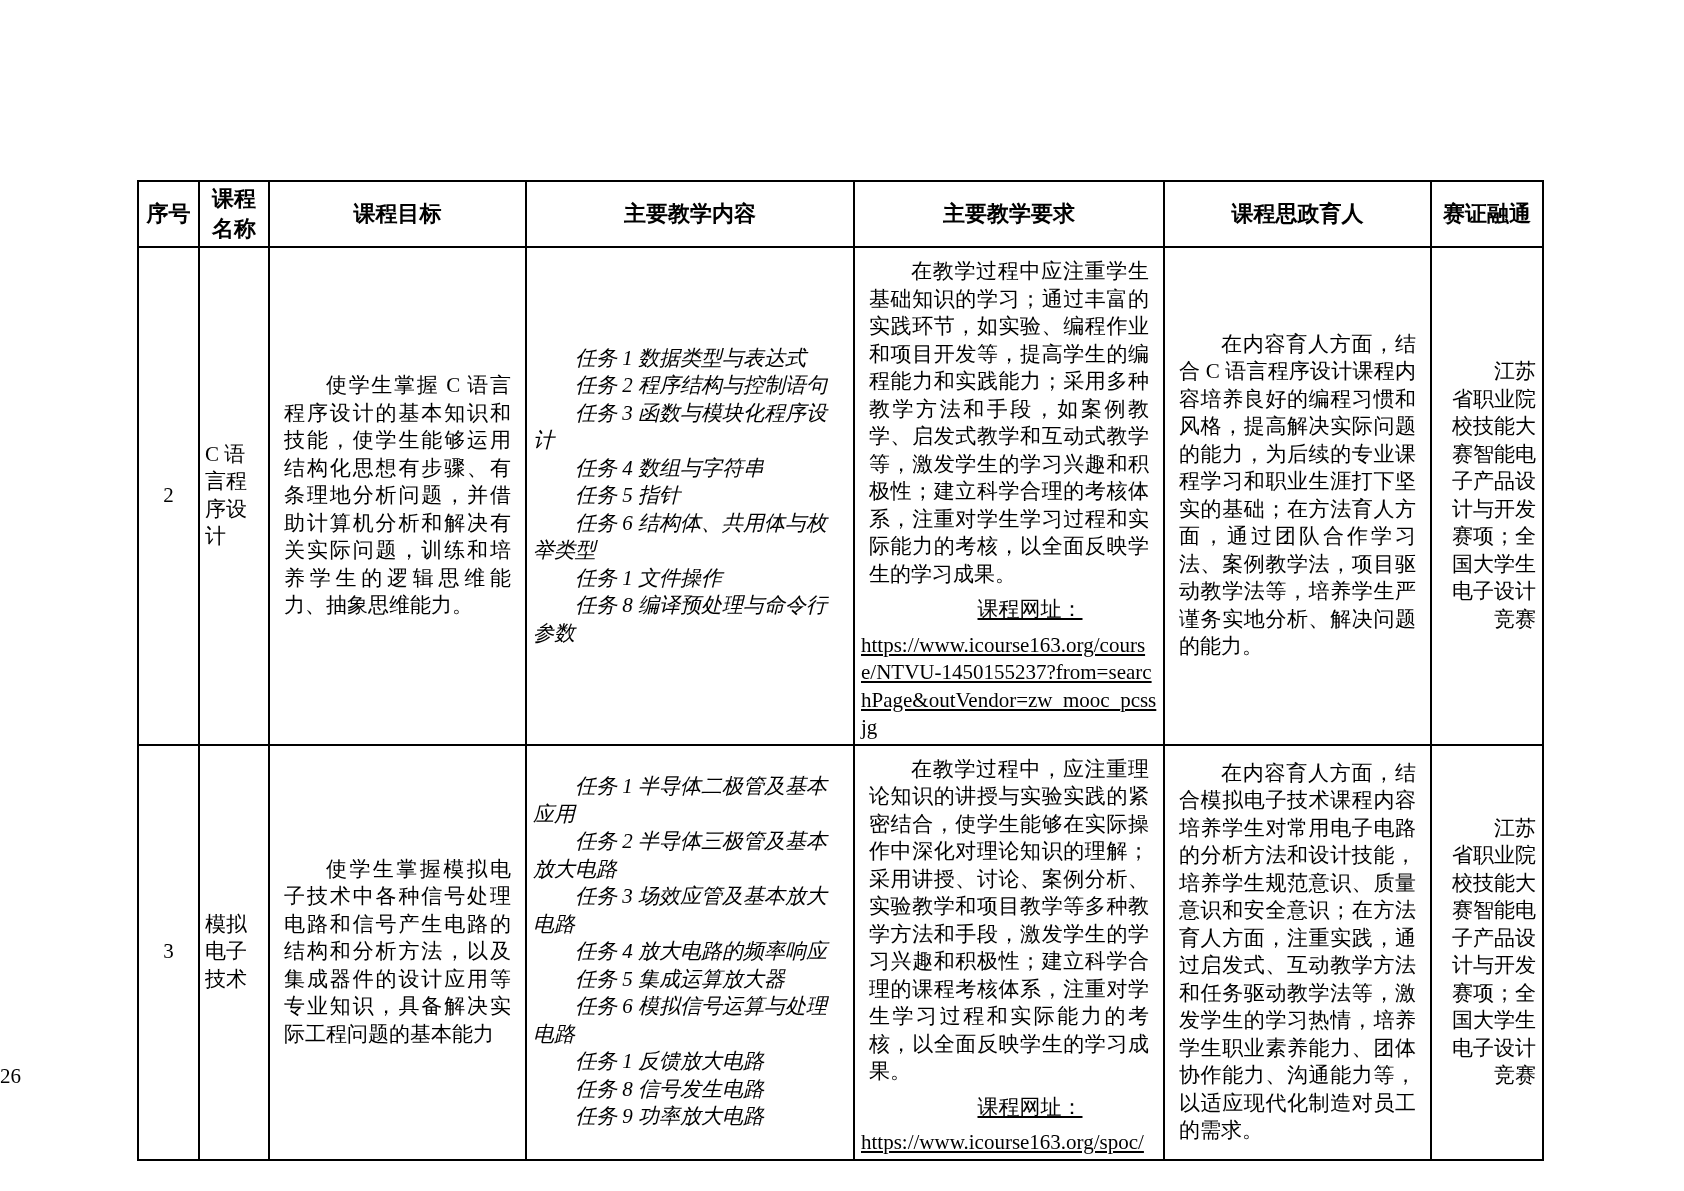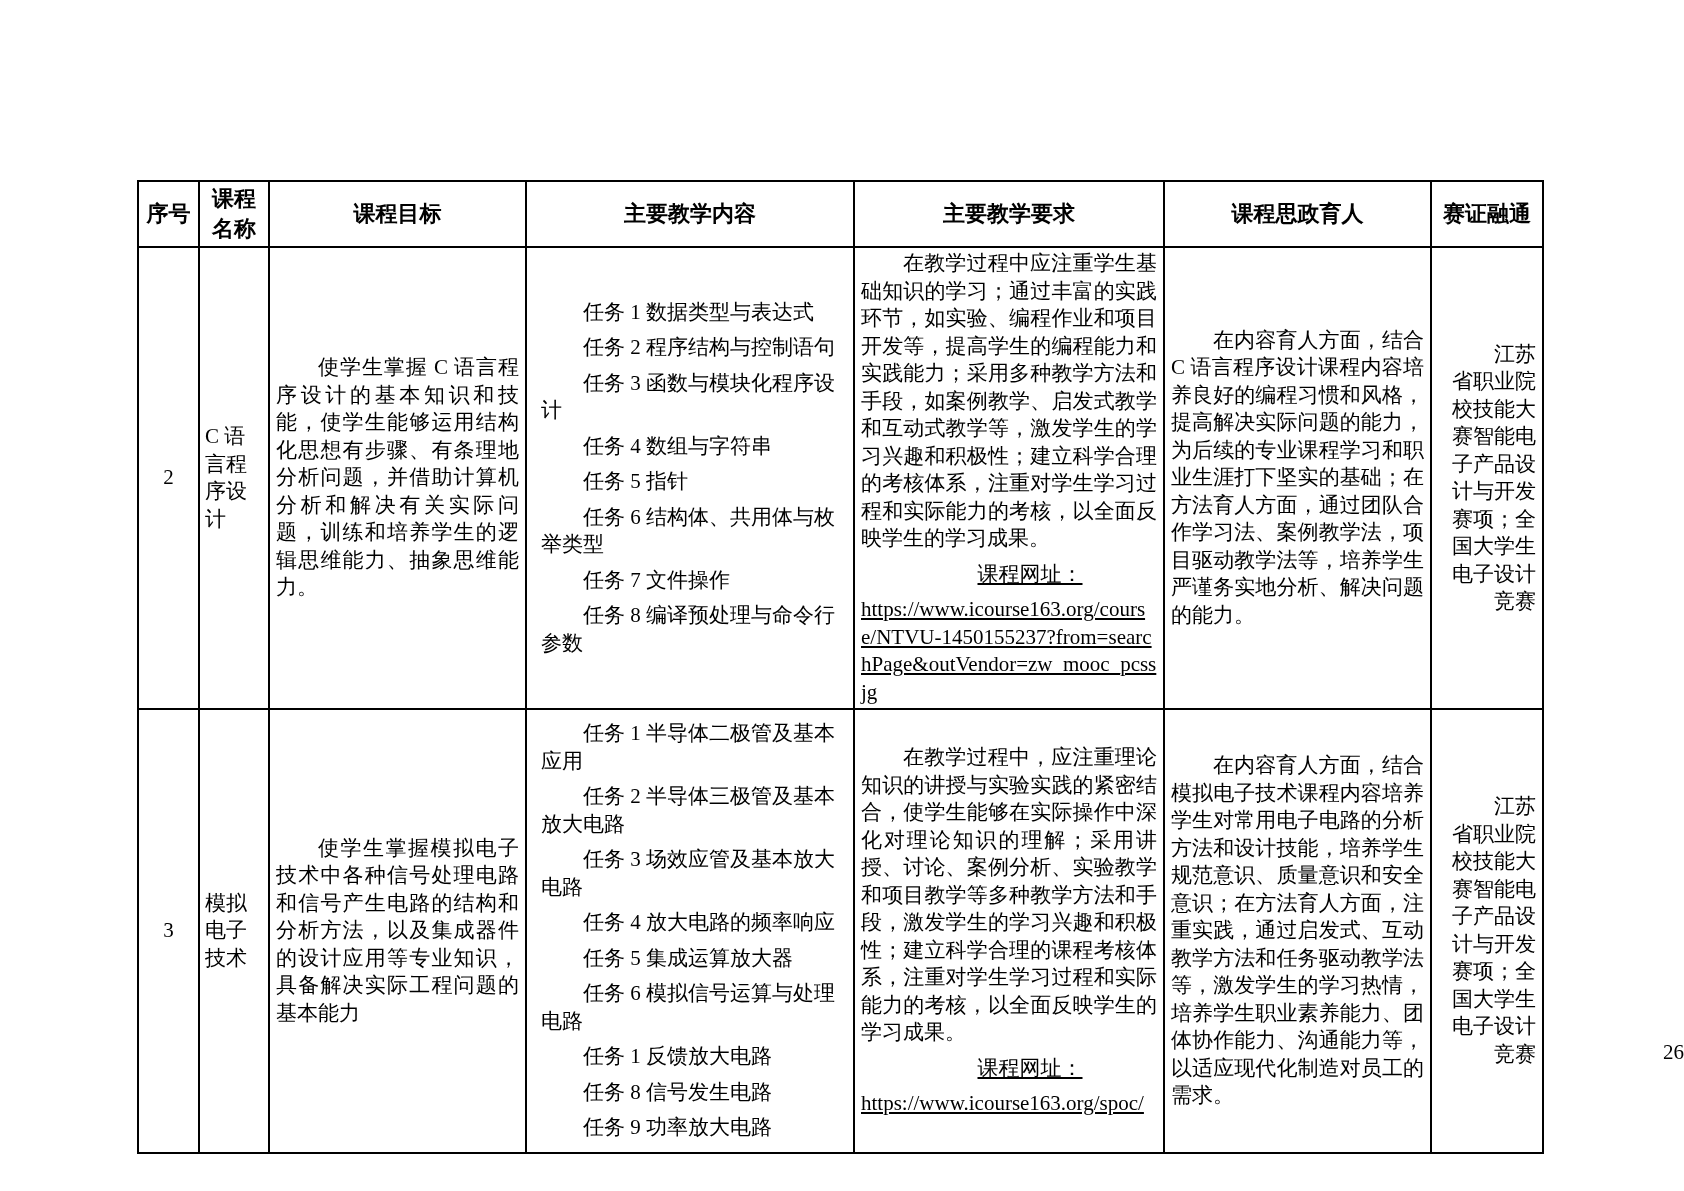--- a/index.html
+++ b/index.html
@@ -35,31 +35,31 @@
     font-size: 22px;
     line-height: 30px;
     text-align: center;
     padding: 2px 4px;
   }
   tr.header-row { height: 58px; }
   tr.body-row-1 { height: 398px; }
   tr.body-row-2 { height: 358px; }
   td.c-seq { text-align: center; }
   td.c-name { text-align: left; padding: 20px 5px; }
-  .para { margin: 0; text-indent: 2em; text-align: justify; }
-  .task { margin: 8px; text-indent: 2em; text-align: left; }
+  .para { margin: 8px; text-indent: 2em; text-align: justify; }
+  .task { margin: 0; text-indent: 2em; text-align: left; font-style: italic; }
   .url-label { margin: 8px; text-indent: 2em; text-align: center; text-decoration: underline; }
   .url-text { margin: 0; text-align: left; word-break: break-all; text-decoration: underline; }
   .comp-para { margin: 0; text-indent: 2em; text-align: right; }
   .page-number {
     position: absolute;
-    top: 1040px;
+    top: 1064px;
     left: 0;
     width: 100%;
-    text-align: right;
+    text-align: left;
     font-size: 21px;
   }
 </style>
 </head>
 <body>
 
 <div class="page">
 
   <table class="course-table">
     <colgroup>
@@ -89,21 +89,21 @@
         <td class="c-obj">
           <p class="para">使学生掌握 C 语言程序设计的基本知识和技能，使学生能够运用结构化思想有步骤、有条理地分析问题，并借助计算机分析和解决有关实际问题，训练和培养学生的逻辑思维能力、抽象思维能力。</p>
         </td>
         <td class="c-content">
           <div class="task">任务 1 数据类型与表达式</div>
           <div class="task">任务 2 程序结构与控制语句</div>
           <div class="task">任务 3 函数与模块化程序设计</div>
           <div class="task">任务 4 数组与字符串</div>
           <div class="task">任务 5 指针</div>
           <div class="task">任务 6 结构体、共用体与枚举类型</div>
-          <div class="task">任务 7 文件操作</div>
+          <div class="task">任务 1 文件操作</div>
           <div class="task">任务 8 编译预处理与命令行参数</div>
         </td>
         <td class="c-req">
           <p class="para">在教学过程中应注重学生基础知识的学习；通过丰富的实践环节，如实验、编程作业和项目开发等，提高学生的编程能力和实践能力；采用多种教学方法和手段，如案例教学、启发式教学和互动式教学等，激发学生的学习兴趣和积极性；建立科学合理的考核体系，注重对学生学习过程和实际能力的考核，以全面反映学生的学习成果。</p>
           <p class="url-label">课程网址：</p>
           <p class="url-text">https://www.icourse163.org/course/NTVU-1450155237?from=searchPage&amp;outVendor=zw_mooc_pcssjg</p>
         </td>
         <td class="c-ideo">
           <p class="para">在内容育人方面，结合 C 语言程序设计课程内容培养良好的编程习惯和风格，提高解决实际问题的能力，为后续的专业课程学习和职业生涯打下坚实的基础；在方法育人方面，通过团队合作学习法、案例教学法，项目驱动教学法等，培养学生严谨务实地分析、解决问题的能力。</p>
         </td>

